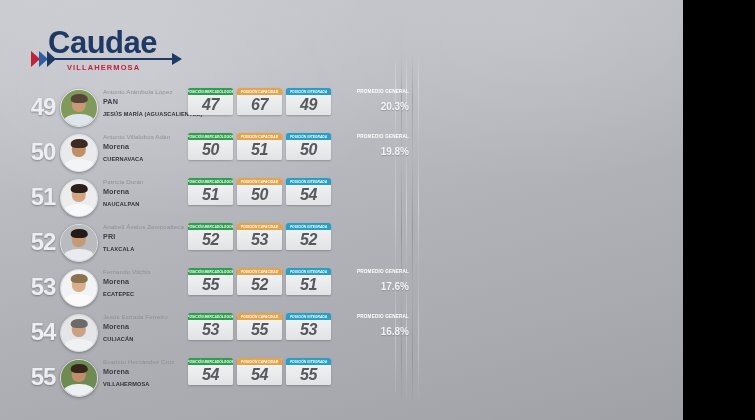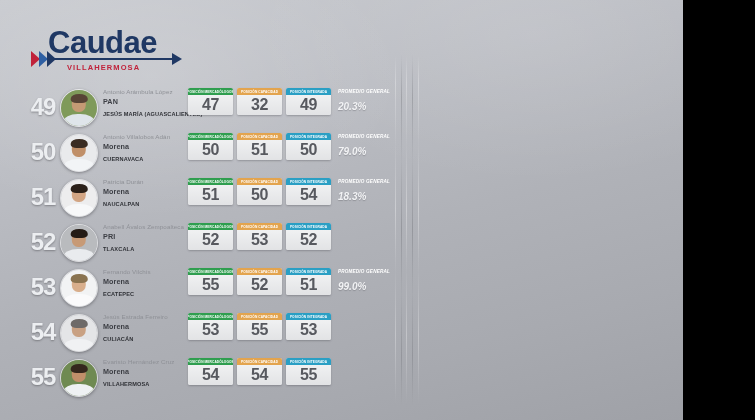--- a/index.html
+++ b/index.html
@@ -206,20 +206,21 @@
     white-space: nowrap;
   }
 
   
   .metrics {
     position: absolute;
     left: 188px;
     top: 4px;
     display: flex;
     gap: 4px;
+    font-style: italic;
   }
   .metric {
     width: 45px;
     border-radius: 2px;
     overflow: hidden;
     box-shadow: 0 1px 2px rgba(70,70,75,0.35);
     background: #e7e8ea;
   }
   .metric-label {
     height: 7px;
@@ -243,25 +244,24 @@
     color: #57595f;
     letter-spacing: -0.5px;
     background: linear-gradient(180deg, #f0f1f2 0%, #e2e3e5 100%);
   }
   .m-green  .metric-label { background: #2f9e4f; }
   .m-orange .metric-label { background: #e3a44e; }
   .m-blue   .metric-label { background: #2a9fc4; }
 
   .average {
     position: absolute;
-    left: 338px;
+    left: 351px;
     top: 4px;
     width: 58px;
-    text-align: left;
-    font-style: italic;
+    text-align: right;
   }
   .avg-label {
     font-size: 4.6px;
     font-weight: bold;
     color: #ffffff;
     letter-spacing: 0.2px;
     line-height: 8px;
     white-space: nowrap;
   }
   .avg-value {
@@ -310,21 +310,21 @@
       <div class="p-party">PAN</div>
       <div class="p-city">JESÚS MARÍA (AGUASCALIENTES)</div>
     </div>
     <div class="metrics">
       <div class="metric m-green">
         <div class="metric-label">POSICIÓN MERCADÓLOGOS</div>
         <div class="metric-value">47</div>
       </div>
       <div class="metric m-orange">
         <div class="metric-label">POSICIÓN CAPACIDAD</div>
-        <div class="metric-value">32</div>
+        <div class="metric-value">67</div>
       </div>
       <div class="metric m-blue">
         <div class="metric-label">POSICIÓN INTEGRADA</div>
         <div class="metric-value">49</div>
       </div>
     </div>
     <div class="average">
       <div class="avg-label">PROMEDIO GENERAL</div>
       <div class="avg-value">20.3%</div>
     </div>
@@ -352,21 +352,21 @@
         <div class="metric-label">POSICIÓN CAPACIDAD</div>
         <div class="metric-value">51</div>
       </div>
       <div class="metric m-blue">
         <div class="metric-label">POSICIÓN INTEGRADA</div>
         <div class="metric-value">50</div>
       </div>
     </div>
     <div class="average">
       <div class="avg-label">PROMEDIO GENERAL</div>
-      <div class="avg-value">79.0%</div>
+      <div class="avg-value">19.8%</div>
     </div>
   </div>
 
   <div class="row">
     <div class="rank">51</div>
     <div class="avatar">
       <div class="bg" style="background: rgb(237, 237, 238);"></div>
       <div class="body" style="background: rgb(247, 248, 249);"></div>
       <div class="head" style="background: rgb(210, 165, 132);"></div>
       <div class="hair" style="background: rgb(43, 32, 25);"></div>
@@ -383,24 +383,20 @@
       </div>
       <div class="metric m-orange">
         <div class="metric-label">POSICIÓN CAPACIDAD</div>
         <div class="metric-value">50</div>
       </div>
       <div class="metric m-blue">
         <div class="metric-label">POSICIÓN INTEGRADA</div>
         <div class="metric-value">54</div>
       </div>
     </div>
-    <div class="average">
-      <div class="avg-label">PROMEDIO GENERAL</div>
-      <div class="avg-value">18.3%</div>
-    </div>
   </div>
 
   <div class="row">
     <div class="rank">52</div>
     <div class="avatar">
       <div class="bg" style="background: rgb(185, 187, 190);"></div>
       <div class="body" style="background: rgb(233, 235, 238);"></div>
       <div class="head" style="background: rgb(199, 154, 118);"></div>
       <div class="hair" style="background: rgb(36, 27, 21);"></div>
     </div>
@@ -447,21 +443,21 @@
         <div class="metric-label">POSICIÓN CAPACIDAD</div>
         <div class="metric-value">52</div>
       </div>
       <div class="metric m-blue">
         <div class="metric-label">POSICIÓN INTEGRADA</div>
         <div class="metric-value">51</div>
       </div>
     </div>
     <div class="average">
       <div class="avg-label">PROMEDIO GENERAL</div>
-      <div class="avg-value">99.0%</div>
+      <div class="avg-value">17.6%</div>
     </div>
   </div>
 
   <div class="row">
     <div class="rank">54</div>
     <div class="avatar">
       <div class="bg" style="background: rgb(228, 229, 231);"></div>
       <div class="body" style="background: rgb(240, 241, 243);"></div>
       <div class="head" style="background: rgb(201, 161, 131);"></div>
       <div class="hair" style="background: rgb(110, 106, 104);"></div>
@@ -478,20 +474,24 @@
       </div>
       <div class="metric m-orange">
         <div class="metric-label">POSICIÓN CAPACIDAD</div>
         <div class="metric-value">55</div>
       </div>
       <div class="metric m-blue">
         <div class="metric-label">POSICIÓN INTEGRADA</div>
         <div class="metric-value">53</div>
       </div>
     </div>
+    <div class="average">
+      <div class="avg-label">PROMEDIO GENERAL</div>
+      <div class="avg-value">16.8%</div>
+    </div>
   </div>
 
   <div class="row">
     <div class="rank">55</div>
     <div class="avatar">
       <div class="bg" style="background: rgb(111, 138, 82);"></div>
       <div class="body" style="background: rgb(238, 241, 243);"></div>
       <div class="head" style="background: rgb(192, 143, 106);"></div>
       <div class="hair" style="background: rgb(52, 39, 29);"></div>
     </div>

